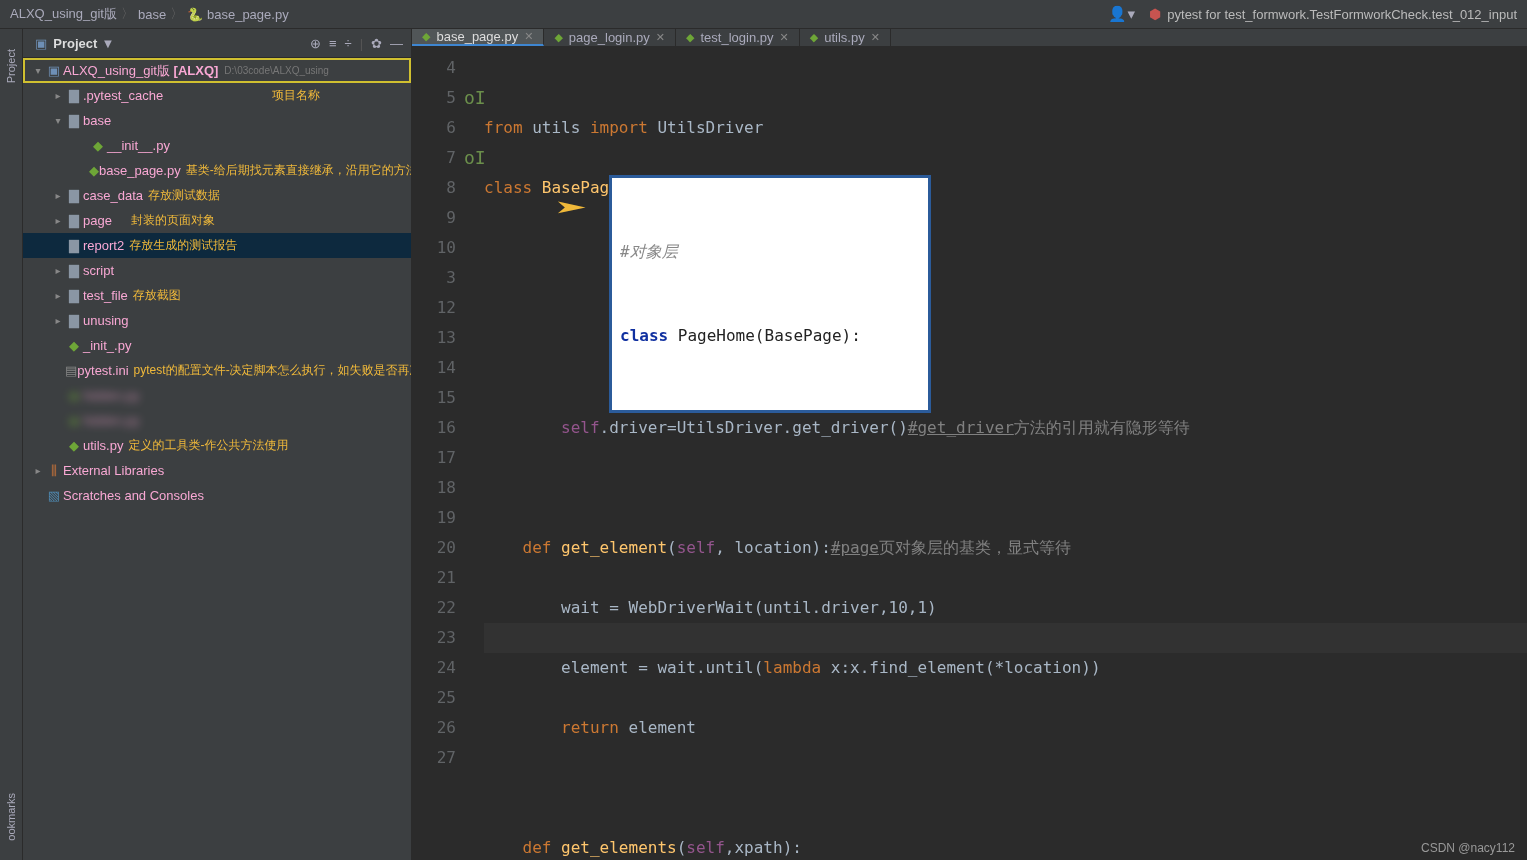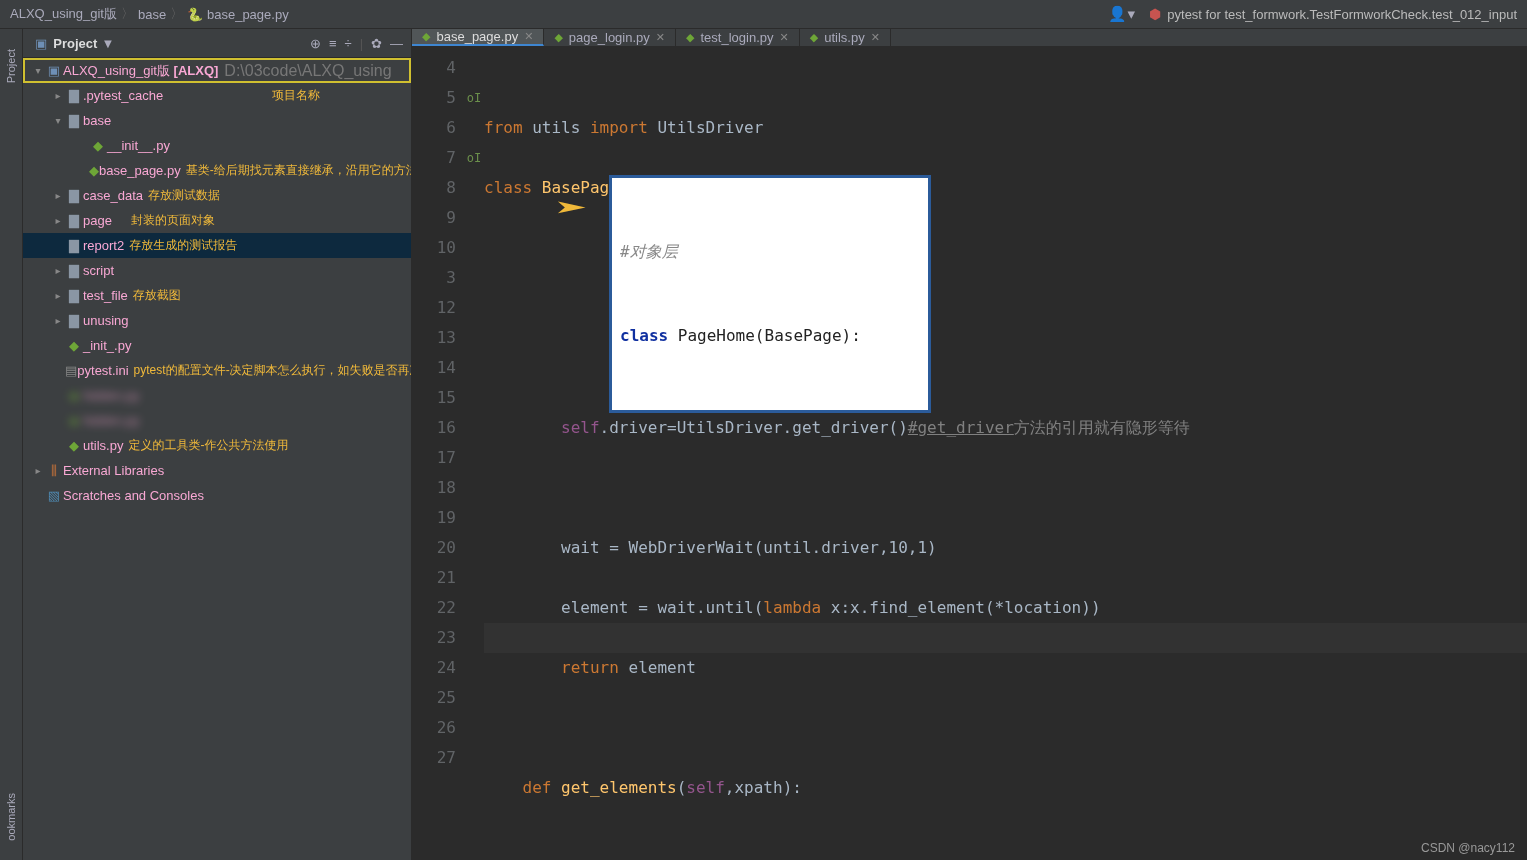--- a/index.html
+++ b/index.html
@@ -25,37 +25,37 @@
   .side-tools span{cursor:pointer;}
 
   .tree{flex:1;overflow:hidden;font-size:13px;line-height:25px;position:relative;}
   .tree-row{display:flex;align-items:center;white-space:nowrap;height:25px;}
   .tree-row .arr{width:14px;text-align:center;color:#888;font-size:10px;}
   .fico{width:18px;text-align:center;display:inline-block;}
   .folder-ico{color:#8a96a4;}
   .proj-root .fico{color:#6e8fb5;}
   .libs-ico{color:#c9743a;}
   .tree-row .name{color:#f9a8d4;text-align:center;}
-  .tree-row .dim{color:#777;font-size:16px;}
+  .tree-row .dim{color:#777;font-size:10px;}
   .note{color:#f0b93a;margin-left:5px;font-size:12px;}
   .proj-root{outline:2px solid #d0c030;outline-offset:-2px;}
   .tree-row.sel{background:#0d293e;}
   .blur{filter:blur(4px);opacity:.6;}
 
   .editor{flex:1;background:#2b2b2b;display:flex;flex-direction:column;position:relative;overflow:hidden;}
   .tabs{height:28px;background:#3c3f41;display:flex;align-items:stretch;border-bottom:1px solid #2b2b2b;}
   .tab{display:flex;align-items:center;padding:0 10px;color:#aab;gap:6px;border-right:1px solid #2b2b2b;}
   .tab.active{background:#515658;color:#ddd;border-bottom:2px solid #3e86d1;}
   .tab .close{color:#888;font-size:11px;}
   .tab .pyf{color:#6ea637;font-size:11px;}
 
   .code-area{display:flex;flex:1;font-family:Consolas,Menlo,monospace;font-size:16px;line-height:30px;}
   .linenos{width:44px;text-align:right;color:#606366;padding:6px 8px 0 0;user-select:none;}
   .gutter2{width:20px;padding-top:6px;}
-  .gut-mark{height:30px;text-align:center;color:#6b8f4b;font-size:12px;}
+  .gut-mark{height:30px;text-align:center;color:#6b8f4b;font-size:18px;}
   .code{flex:1;padding-top:6px;white-space:pre;color:#a9b7c6;position:relative;}
   .kw{color:#cc7832;}
   .fn{color:#ffc66d;}
   .cmt{color:#808080;}
   .cmt-u{color:#808080;text-decoration:underline;}
   .self{color:#94558d;}
 
   .overlay{position:absolute;left:125px;top:128px;width:300px;border:3px solid #2b5b9a;background:#fff;color:#222;font-family:Consolas,Menlo,monospace;font-size:16px;line-height:28px;padding:4px 8px 4px 8px;}
   .overlay .ocmt{color:#888;font-style:italic;}
   .overlay .okw{color:#1030a0;font-weight:bold;}
@@ -259,20 +259,21 @@
       </div>
       <div class="code">
         <div class="cur-line"></div>
 <div><span class="kw">from </span><span>utils </span><span class="kw">import </span><span>UtilsDriver</span></div>
 <div><span class="kw">class </span><span class="fn">BasePage</span><span>:</span></div>
 <div> </div>
 <div> </div>
 <div> </div>
 <div>        <span class="self">self</span><span>.driver=UtilsDriver.get_driver()</span><span class="cmt-u">#get_driver</span><span class="cmt">方法的引用就有隐形等待</span></div>
 <div> </div>
+<div>    <span class="kw">def </span><span class="fn">get_element</span><span>(</span><span class="self">self</span><span>, location):</span><span class="cmt-u">#page</span><span class="cmt">页对象层的基类，显式等待</span></div>
 <div><span>        wait = WebDriverWait(until.driver,10,1)</span></div>
 <div><span>        element = wait.until(</span><span class="kw">lambda </span><span>x:x.find_element(*location))</span></div>
 <div><span>        </span><span class="kw">return </span><span>element</span></div>
 <div> </div>
 <div>    <span class="kw">def </span><span class="fn">get_elements</span><span>(</span><span class="self">self</span><span>,xpath):</span></div>
 
 
 
 
 

